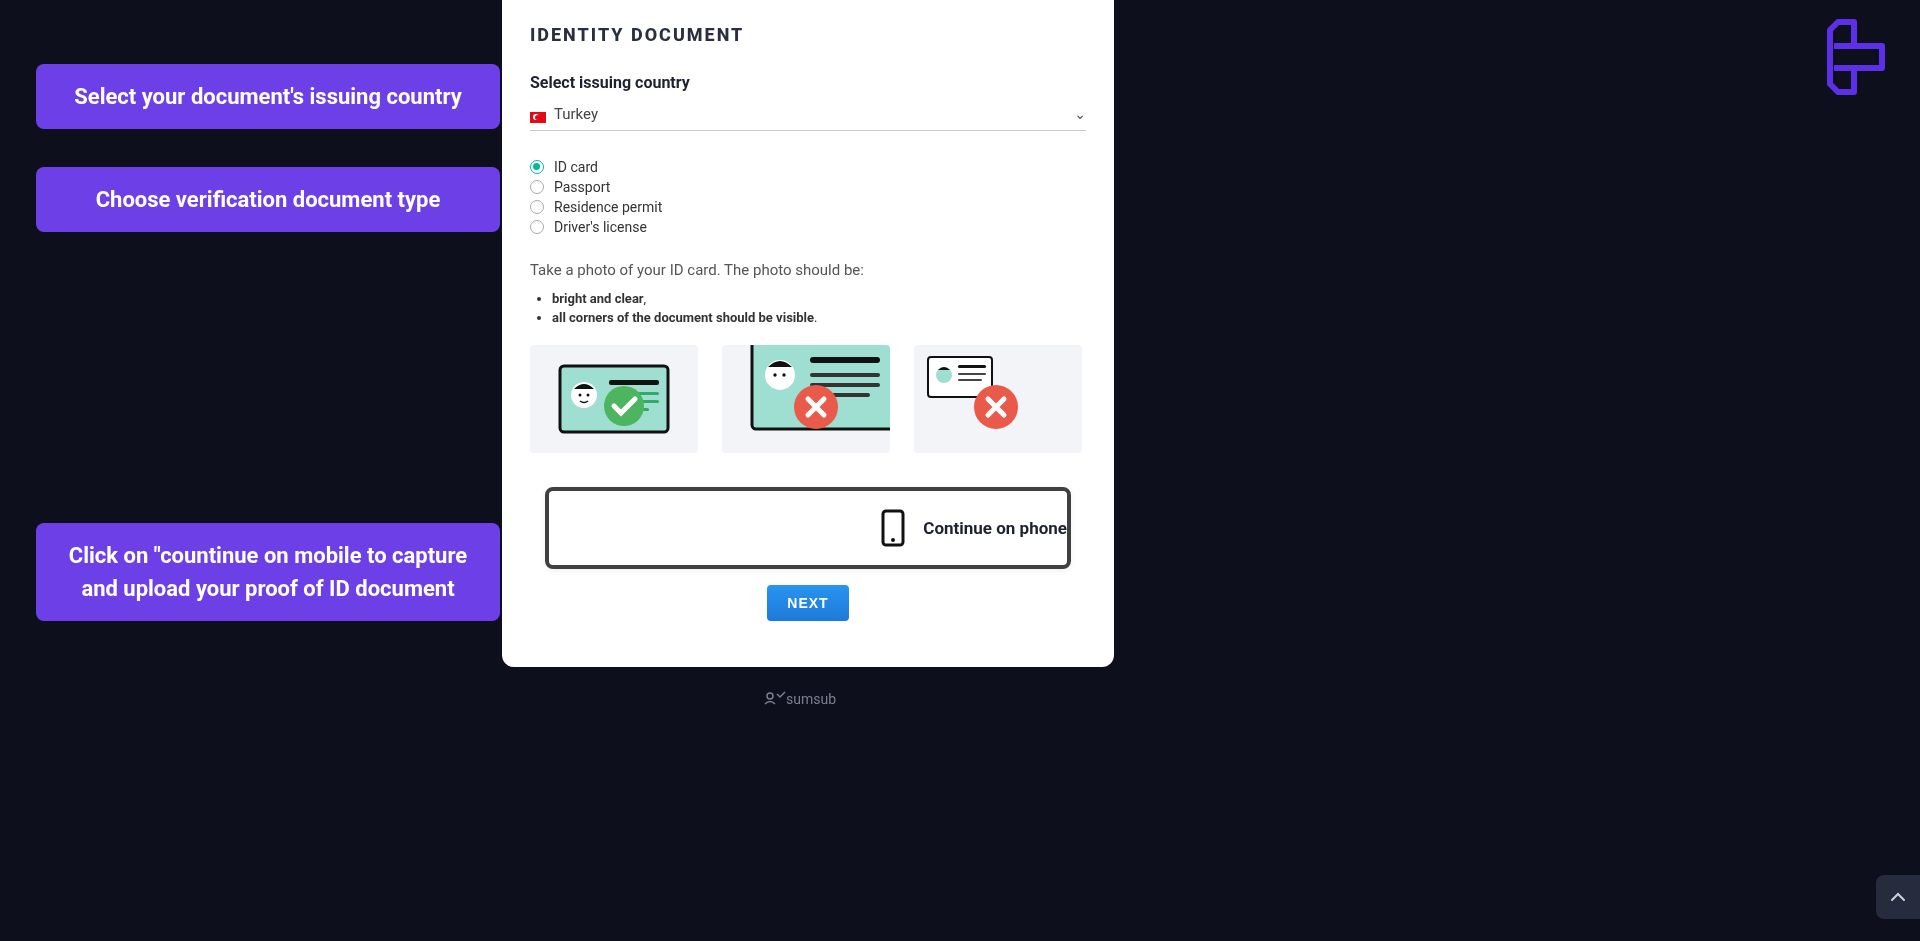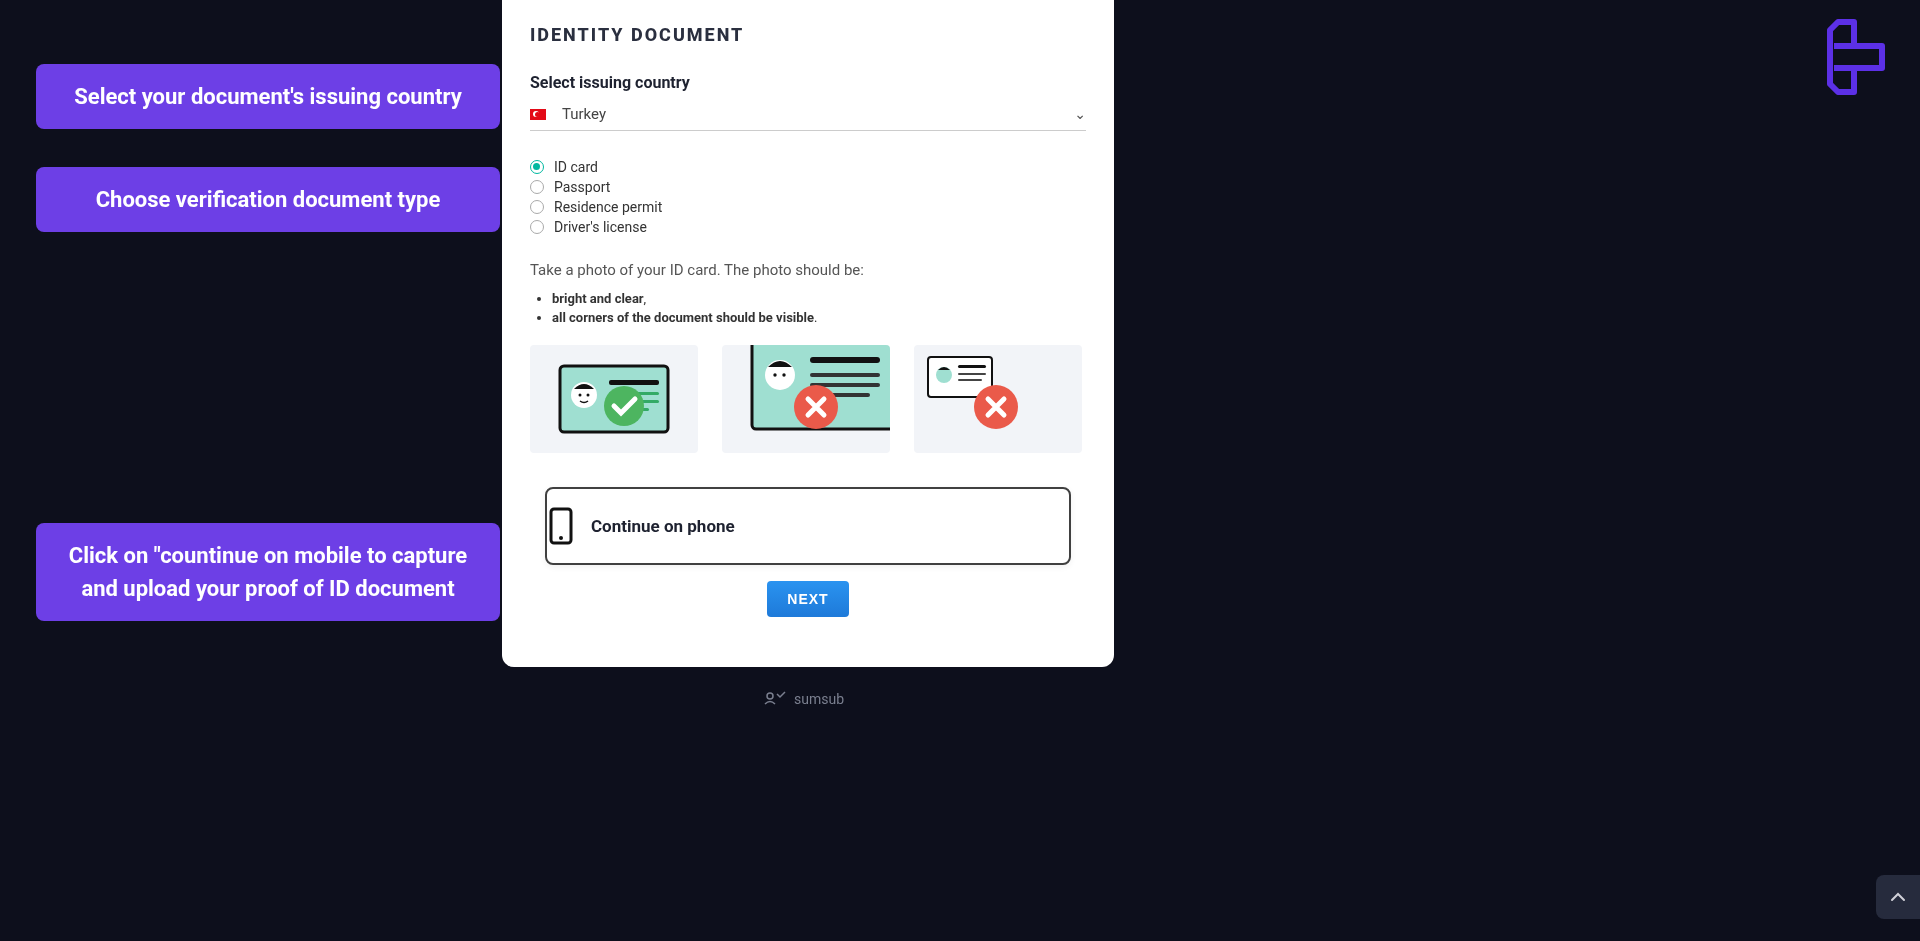--- a/index.html
+++ b/index.html
@@ -58,21 +58,21 @@
     margin-bottom: 8px;
   }
   .country-select {
     display: flex;
     align-items: center;
     justify-content: space-between;
     border-bottom: 1px solid #ccc;
     padding: 5px 0 7px 0;
     margin-bottom: 26px;
   }
-  .country-left { display: flex; align-items: center; gap: 16px; font-size: 15px; color: #444; }
+  .country-left { display: flex; align-items: flex-end; gap: 8px; font-size: 15px; color: #444; }
   .flag {
     width: 16px; height: 11px; background: #e30a17; position: relative; display: inline-block;
   }
   .flag::after { content: ''; position: absolute; left: 3px; top: 2px; width: 6px; height: 6px; border-radius: 50%; background: #fff; }
   .flag::before { content: ''; position: absolute; left: 5px; top: 3px; width: 5px; height: 5px; border-radius: 50%; background: #e30a17; z-index: 2; }
   .chevron { font-size: 14px; color: #555; }
 
   
   .radio-list { margin-bottom: 24px; margin-top: 4px; }
   .radio-item {
@@ -99,40 +99,40 @@
   .examples { display: flex; gap: 24px; margin-bottom: 34px; }
   .ex-tile {
     width: 168px; height: 108px; background: #f2f4f8;
     border-radius: 4px; display: flex; align-items: center; justify-content: center;
     position: relative; overflow: hidden;
   }
 
   
   .continue-phone {
     width: 526px; margin: 0 auto 16px auto;
-    background: #fff; border: 2px solid #404040; border-radius: 8px;
+    background: #fff; border: 4px solid #404040; border-radius: 8px;
     box-shadow: 0 2px 6px rgba(0,0,0,0.06);
-    display: flex; align-items: center; justify-content: flex-start; gap: 16px;
+    display: flex; align-items: center; justify-content: flex-end; gap: 16px;
     padding: 18px 0;
   }
   .continue-phone span { font-weight: 700; font-size: 17px; color: #1e2230; }
 
   
   .next-btn {
     display: block; margin: 0 auto;
     background: linear-gradient(#2a93f0, #1e7ad9);
     color: #fff; font-weight: 800; font-size: 14px; letter-spacing: 1px;
     border: none; border-radius: 4px; padding: 10px 14px;
     text-align: center; width: 82px;
   }
 
   
   .sumsub {
     position: absolute; left: 762px; top: 690px;
-    display: flex; align-items: center; gap: 8px;
+    display: flex; align-items: center; gap: 0;
     color: #7a7f8f; font-size: 14px;
   }
   .sumsub-ico { width: 24px; height: 18px; color: #7a7f8f; }
 
   
   .brand-logo {
     position: absolute; top: 18px; right: 30px;
     width: 64px; height: 78px; color: #5c30e6;
   }
 

